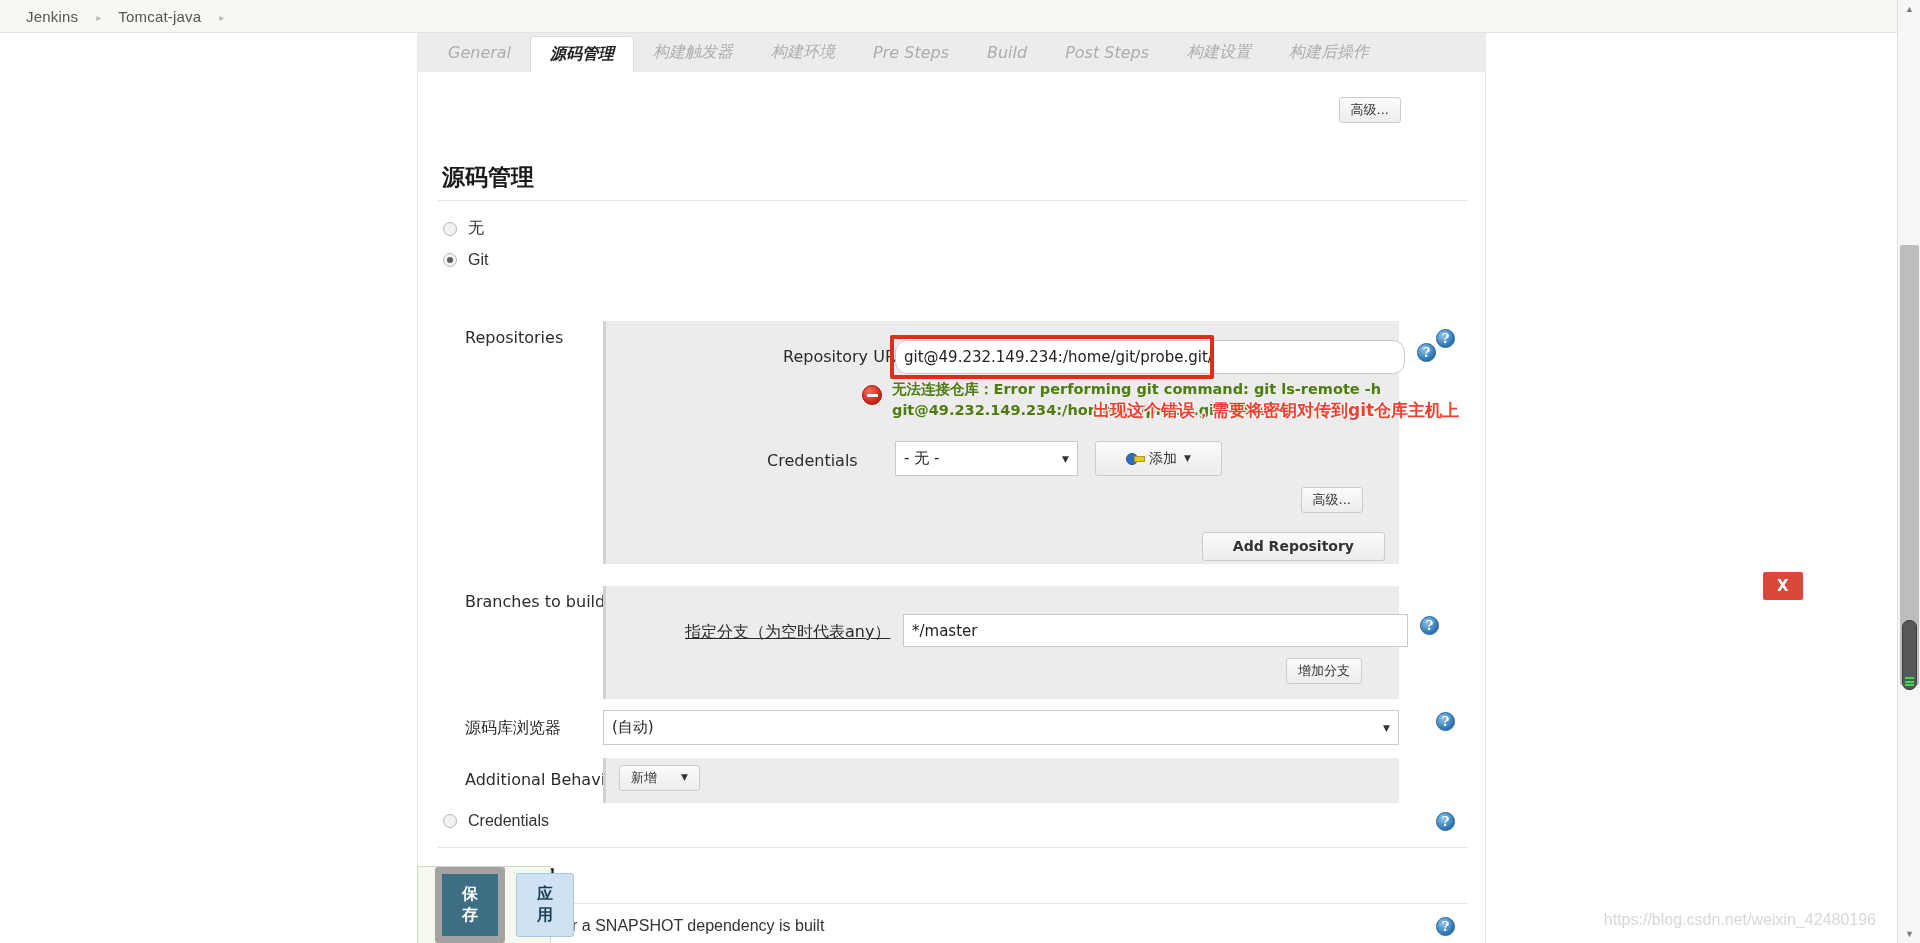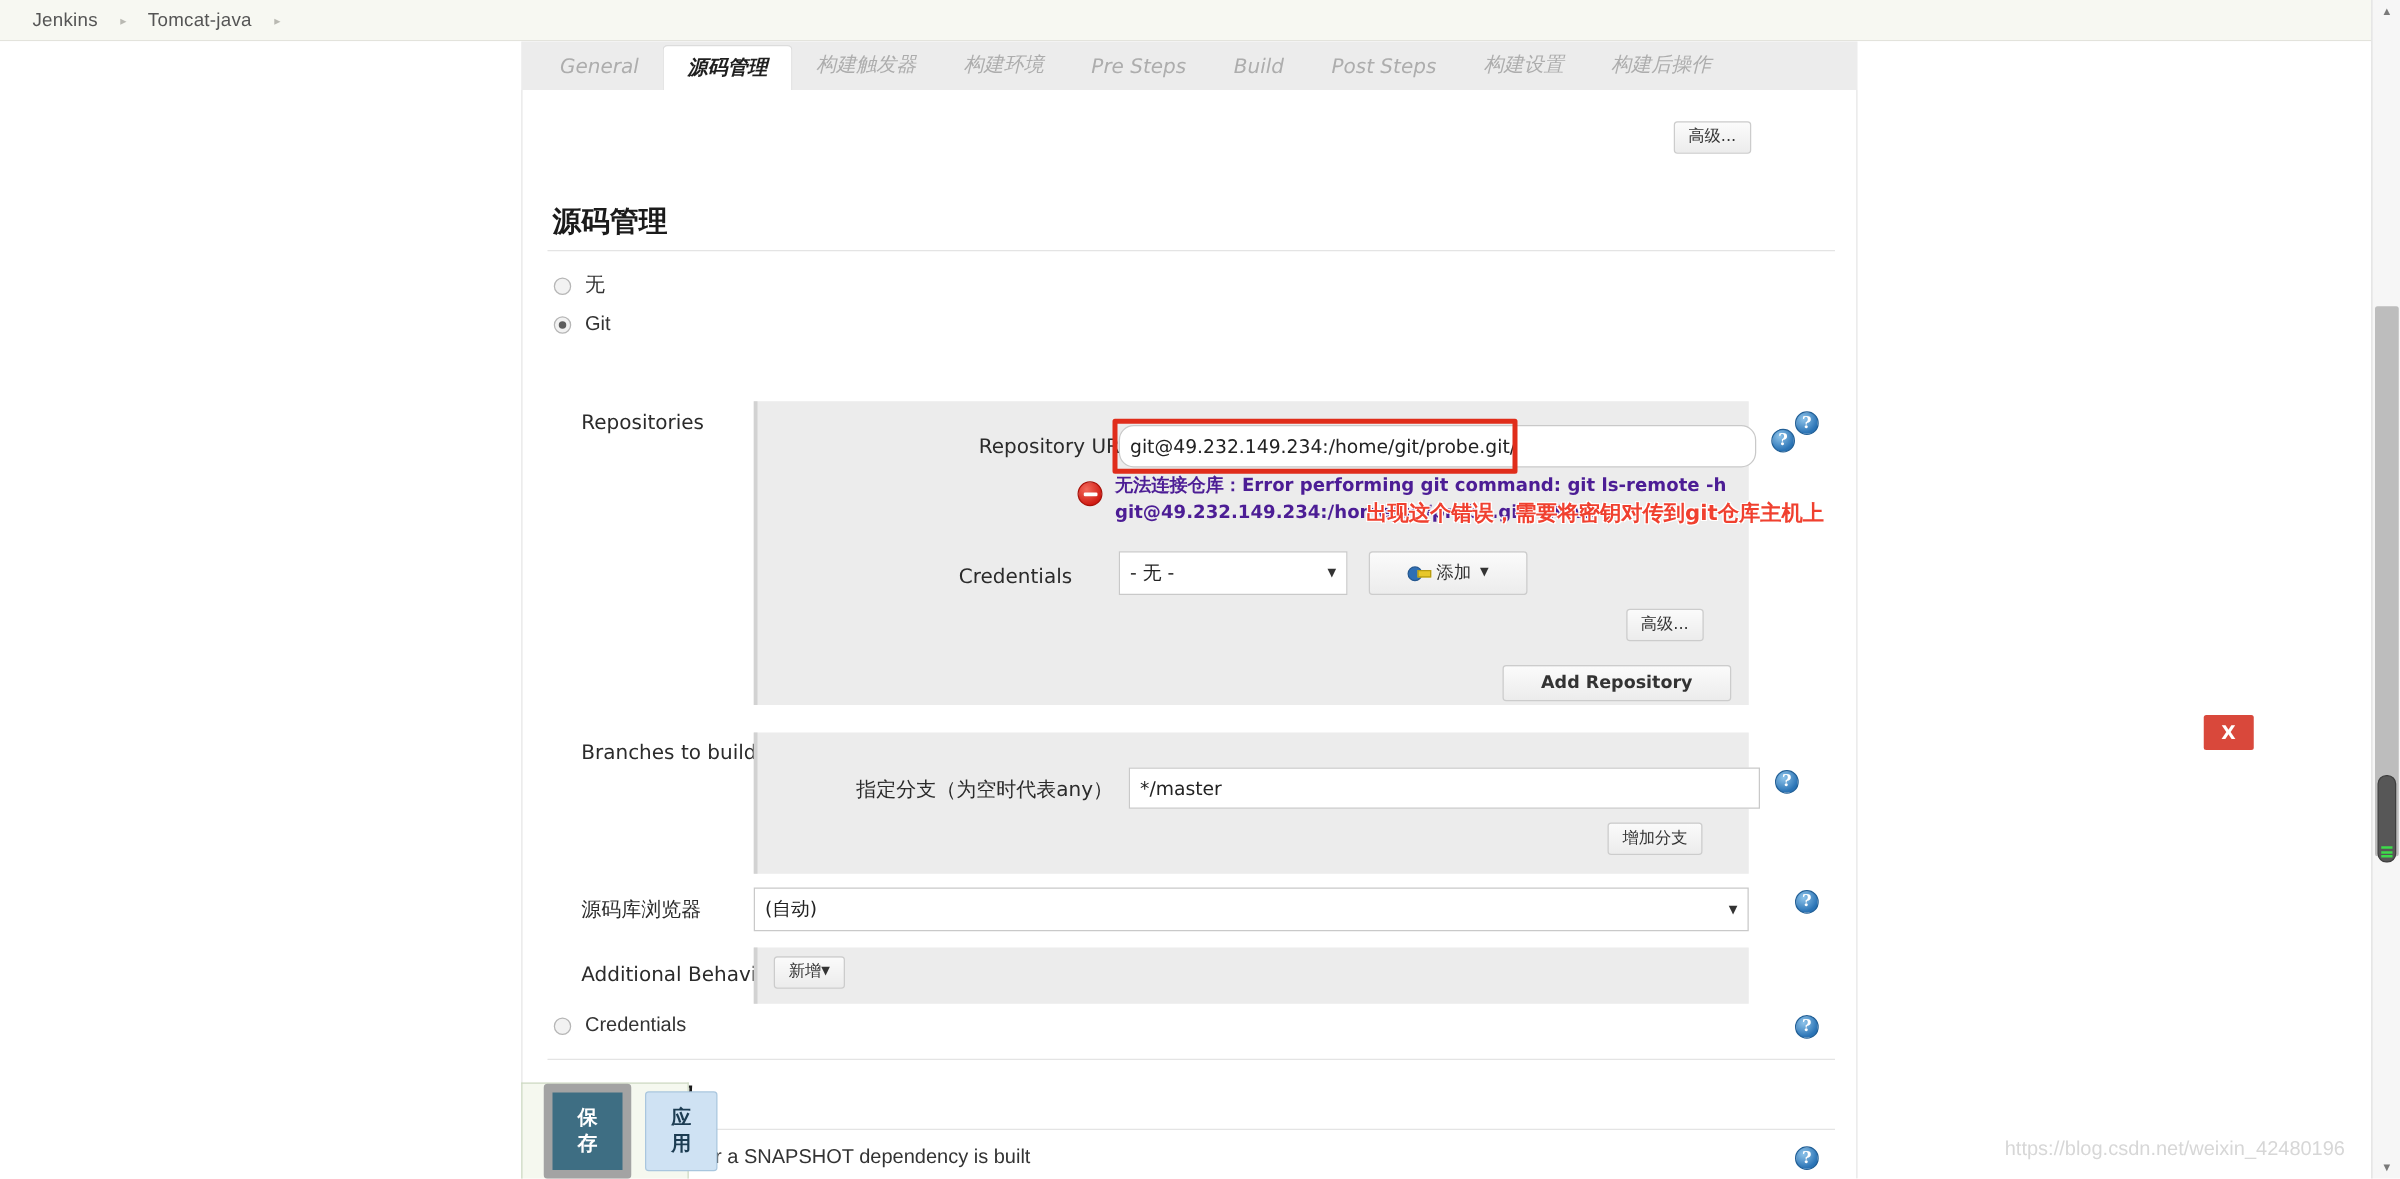--- a/index.html
+++ b/index.html
@@ -157,21 +157,21 @@
     width: 20px; height: 20px; border-radius: 50%;
     background: radial-gradient(circle at 35% 30%, #f36a5c, #cf1a12 75%);
     border: 1px solid #a81008;
     display: flex; align-items: center; justify-content: center;
     flex: none;
   }
   .err-icon i {
     display: block; width: 11px; height: 3px; background: #fff; border-radius: 1px;
   }
   .err-text {
-    color: #4c1d95; font-size: 14.5px; font-weight: 700;
+    color: #4d7c0f; font-size: 14.5px; font-weight: 700;
     font-family: "DejaVu Sans", sans-serif; line-height: 1.45;
   }
 
   .annot {
     color: #f0402f; font-size: 17px; font-weight: 700;
     font-family: "DejaVu Sans", sans-serif;
     text-shadow: 1px 1px 0 #fff, -1px -1px 0 #fff, 1px -1px 0 #fff, -1px 1px 0 #fff;
     white-space: nowrap;
   }
 
@@ -333,21 +333,21 @@
 
       <button class="btn" style="position:absolute; right:14px; top:211px; font-weight:700;">Add Repository</button>
     </div>
 
     <div class="help" style="position:absolute; left:1018px; top:257px;">?</div>
 
     <div style="position:absolute; left:47px; top:520px;" class="label-left">Branches to build</div>
 
     <div class="grey-box" style="position:absolute; left:185px; top:514px; width:796px; height:113px;">
 
-      <div style="position:absolute; left:79px; top:36px;" class="label-left">指定分支（为空时代表any）</div>
+      <div style="position:absolute; left:79px; top:36px;text-decoration:underline;" class="label-left">指定分支（为空时代表any）</div>
 
       <input class="inp" style="position: absolute; left: 297px; top: 28px; width: 505px; height: 33px;" value="*/master">
 
       <div class="help" style="position:absolute; left:814px; top:30px;">?</div>
 
       <button class="xbtn" style="position:absolute; left:1157px; top:-14px;">X</button>
 
       <button class="btn sm" style="position:absolute; right:37px; top:72px;">增加分支</button>
     </div>
 
@@ -356,21 +356,21 @@
     <div class="sel" style="position:absolute; left:185px; top:638px; width:796px; height:35px;">
       <span>(自动)</span>
       <span class="caret">▼</span>
     </div>
 
     <div class="help" style="position:absolute; left:1018px; top:640px;">?</div>
 
     <div style="position:absolute; left:47px; top:698px;" class="label-left">Additional Behaviours</div>
 
     <div class="grey-box" style="position:absolute; left:185px; top:686px; width:796px; height:45px; border-left-width:3px;">
-      <button class="btn sm" style="position:absolute; left:13px; top:7px; display:flex; align-items:center; gap:0;">
+      <button class="btn sm" style="position:absolute; left:13px; top:7px; display:flex; align-items:center; gap:24px;">
         <span>新增</span>
         <span class="caret">▼</span>
       </button>
     </div>
 
     <div class="radio-row" style="position:absolute; left:25px; top:740px;">
       <span class="radio"></span>
       <span class="radio-label">Credentials</span>
     </div>
     <div class="help" style="position:absolute; left:1018px; top:740px;">?</div>

